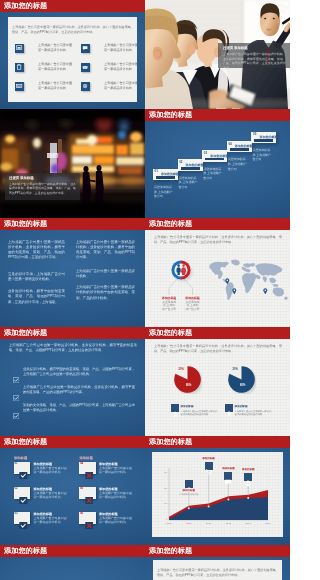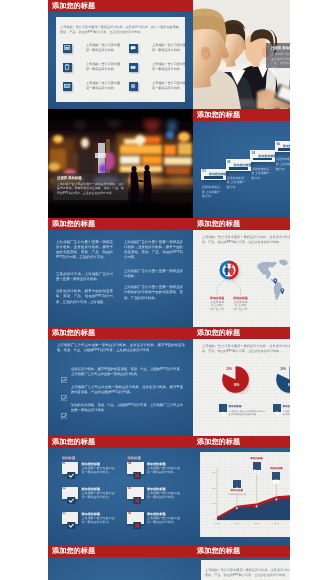--- a/index.html
+++ b/index.html
@@ -1,21 +1,21 @@
 <!DOCTYPE html>
 <html><head>
 <meta charset="utf-8">
 <title>PPT Template Thumbnails</title>
 <style>
 html,body{margin:0;padding:0;background:#ffffff;}
 body{width:290px;height:580px;overflow:hidden;
   font-family:"Liberation Sans",sans-serif;
   -webkit-font-smoothing:antialiased;}
 .grid{position:relative;width:290px;height:580px;}
-.slide{position:absolute;width:175px;height:109px;overflow:hidden;margin-left:48px;}
+.slide{position:absolute;width:175px;height:109px;overflow:hidden;}
 
 .bar{position:absolute;left:0;top:0;width:145px;height:12px;background:#b41d1e;}
 .bar .ttl{position:absolute;left:4px;top:2px;font-size:7.2px;line-height:8px;
   font-weight:bold;color:#ffffff;white-space:nowrap;}
 
 .bluebg{position:absolute;left:0;top:0;width:145px;height:109px;
   background:#2a5a87;
   background-image:radial-gradient(ellipse 120% 90% at 50% 42%, #35679a 0%, #2c5d8d 40%, #1e4670 100%);}
 .whitebg{position:absolute;left:0;top:0;width:145px;height:109px;background:#f2f2f0;}
 .whitebg:after{content:"";position:absolute;inset:0;

